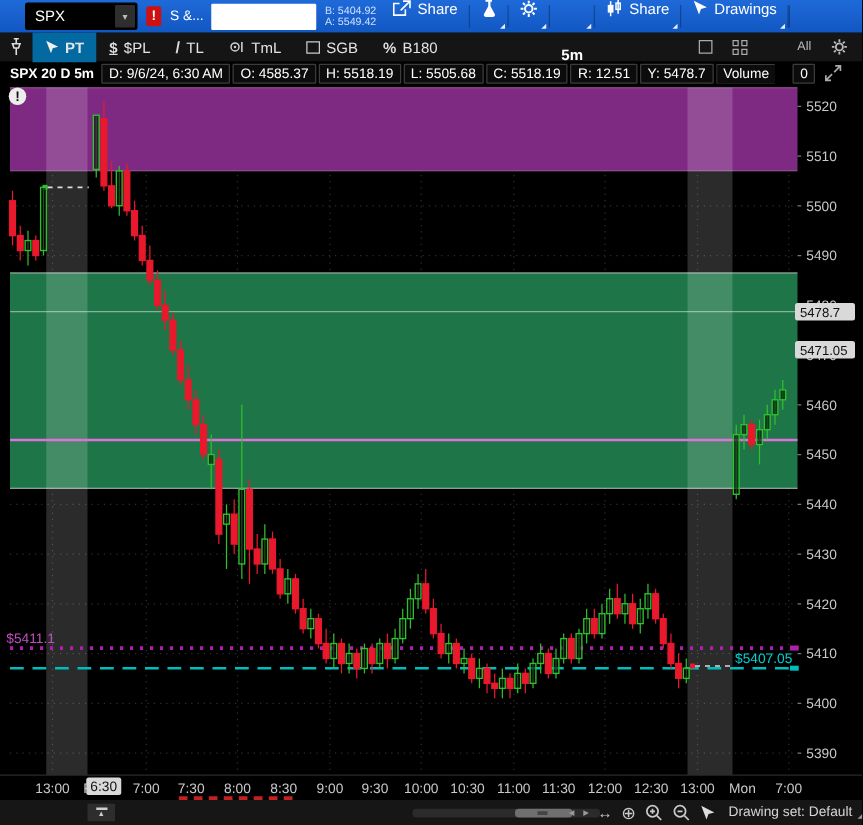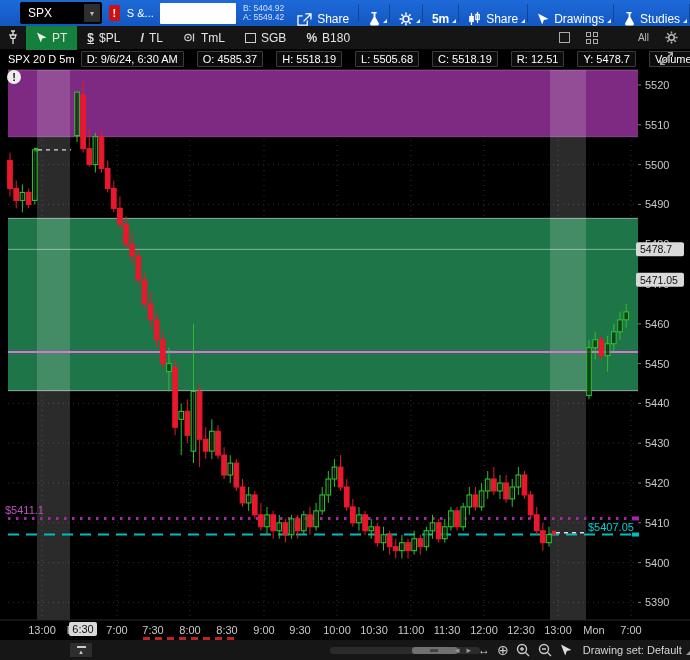--- a/index.html
+++ b/index.html
@@ -11,48 +11,48 @@
   .sym-box{display:flex;align-items:center;margin-left:20px;background:#000;border:1px solid #000;
     height:20px;width:88px;border-radius:2px;}
   .sym-box .sym-txt{flex:1;padding-left:7px;font-size:12px;color:#fff;}
   .sym-caret{width:16px;height:18px;background:#2e2e2e;color:#bbb;font-size:8px;
     display:flex;align-items:center;justify-content:center;border-radius:1px;margin-right:1px;}
   .alert-badge{margin-left:7px;width:12px;height:16px;background:#cf1010;border-radius:2px;
     color:#fff;font-weight:bold;font-size:11px;display:flex;align-items:center;justify-content:center;}
   .wl-text{margin-left:7px;font-size:11px;color:#fff;white-space:nowrap;}
   .blank-box{margin-left:6px;width:84px;height:21px;background:#fff;border-radius:1px;}
   .ba-block{margin-left:7px;font-size:8.5px;line-height:9px;color:#cfe0ff;white-space:nowrap;}
-  .tb-btn{position:relative;display:flex;align-items:flex-end;gap:5px;padding:0 9px;height:26px;
+  .tb-btn{position:relative;display:flex;align-items:flex-start;gap:5px;padding:0 9px;height:26px;
     cursor:pointer;white-space:nowrap;}
   .tb-btn .lbl{font-size:12px;}
   .tb-sep{width:1px;height:18px;background:rgba(0,0,0,0.28);}
   .dd::after{content:"";position:absolute;right:2px;bottom:3px;
     border-left:4px solid transparent;border-bottom:4px solid rgba(255,255,255,0.9);}
   .interval-txt{font-size:12px;font-weight:bold;margin-top:37px;}
   
   .draw-toolbar{height:24px;background:#151515;display:flex;align-items:center;color:#e4e4e4;
     font-size:12px;border-bottom:1px solid #000;box-sizing:border-box;}
   .pin-btn{width:26px;height:24px;display:flex;align-items:center;justify-content:center;}
   .tool-btn{display:flex;align-items:center;gap:5px;height:24px;padding:0 10px;cursor:pointer;}
-  .tool-btn.sel{background:#15803d;}
+  .tool-btn.sel{background:#0369a1;font-weight:bold;}
   .tool-ico{color:#ddd;font-weight:bold;}
   .dollar-u{text-decoration:underline;font-weight:bold;font-size:12px;}
   .slash-ico{font-weight:bold;font-size:13px;}
   .sq-ico{width:9px;height:8px;border:1px solid #ccc;display:inline-block;}
   .pct-ico{font-weight:bold;font-size:12px;}
   .dt-right{margin-left:auto;display:flex;align-items:center;gap:16px;padding-right:12px;}
   .sq-btn{width:9px;height:9px;border:1px solid #aaa;display:inline-block;}
   .grid4{display:inline-grid;grid-template-columns:5px 5px;gap:2px;}
   .grid4 i{width:5px;height:5px;border:1px solid #aaa;display:block;box-sizing:border-box;}
   .all-lbl{font-size:10px;color:#bbb;margin-left:24px;}
   
   .info-bar{height:18px;background:#000;display:flex;align-items:center;color:#fff;
     font-size:11px;position:relative;}
-  .info-title{font-weight:normal;padding:0 6px 0 8px;white-space:nowrap;}
-  .info-field{border:1px solid #3c3c3c;background:#0c0c0c;padding:1px 5px;margin-right:13px;
+  .info-title{font-weight:bold;padding:0 6px 0 8px;white-space:nowrap;}
+  .info-field{border:1px solid #3c3c3c;background:#0c0c0c;padding:1px 5px;margin-right:2px;
     white-space:nowrap;border-radius:1px;}
   .expand-ico{position:absolute;right:16px;top:1px;}
   
   .bottom-bar{height:20px;background:#161616;display:flex;align-items:center;position:relative;
     color:#bbb;font-size:11px;}
   .collapse-btn{margin-left:70px;width:22px;height:14px;background:#2d2d2d;display:flex;
     align-items:center;justify-content:center;flex-direction:column;color:#ccc;font-size:7px;line-height:5px;}
   .collapse-btn .bar{width:9px;height:2px;background:#ccc;margin-bottom:1px;}
   .scroll-track{position:absolute;left:330px;top:7px;width:150px;height:7px;background:#2b2b2b;border-radius:3px;}
   .scroll-thumb{position:absolute;left:82px;top:0;width:46px;height:7px;background:#6f6f6f;border-radius:3px;}
@@ -122,27 +122,20 @@
       <span class="lbl">Share</span>
     </div>
     <span class="tb-sep"></span>
     <div class="tb-btn dd">
       <svg width="12" height="13" viewBox="0 0 12 13">
         <path d="M1 0.5l4.2 11 1.6-4.4 4.7-1.2z" fill="#fff"></path>
       </svg>
       <span class="lbl">Drawings</span>
     </div>
     <span class="tb-sep"></span>
-    <div class="tb-btn dd">
-      <svg width="12" height="14" viewBox="0 0 12 14">
-        <path d="M4.6 1h2.8v4l3.4 6.2c.55 1-.2 2.3-1.35 2.3H3.55c-1.15 0-1.9-1.3-1.35-2.3L5.6 5V1z" fill="#fff"></path>
-        <rect x="3.4" y="0" width="5.2" height="1.4" fill="#fff"></rect>
-      </svg>
-      <span class="lbl">Studies</span>
-    </div>
     <span class="tb-sep"></span>
   </div>
 
   <div class="draw-toolbar">
     <div class="pin-btn">
       <svg width="10" height="15" viewBox="0 0 10 15">
         <path d="M3 1h4M5 1v4M2 5h6l-1.2 3.4H3.2zM5 8.4V14" stroke="#ddd" stroke-width="1.3" fill="none"></path>
       </svg>
     </div>
     <div class="tool-btn sel">

